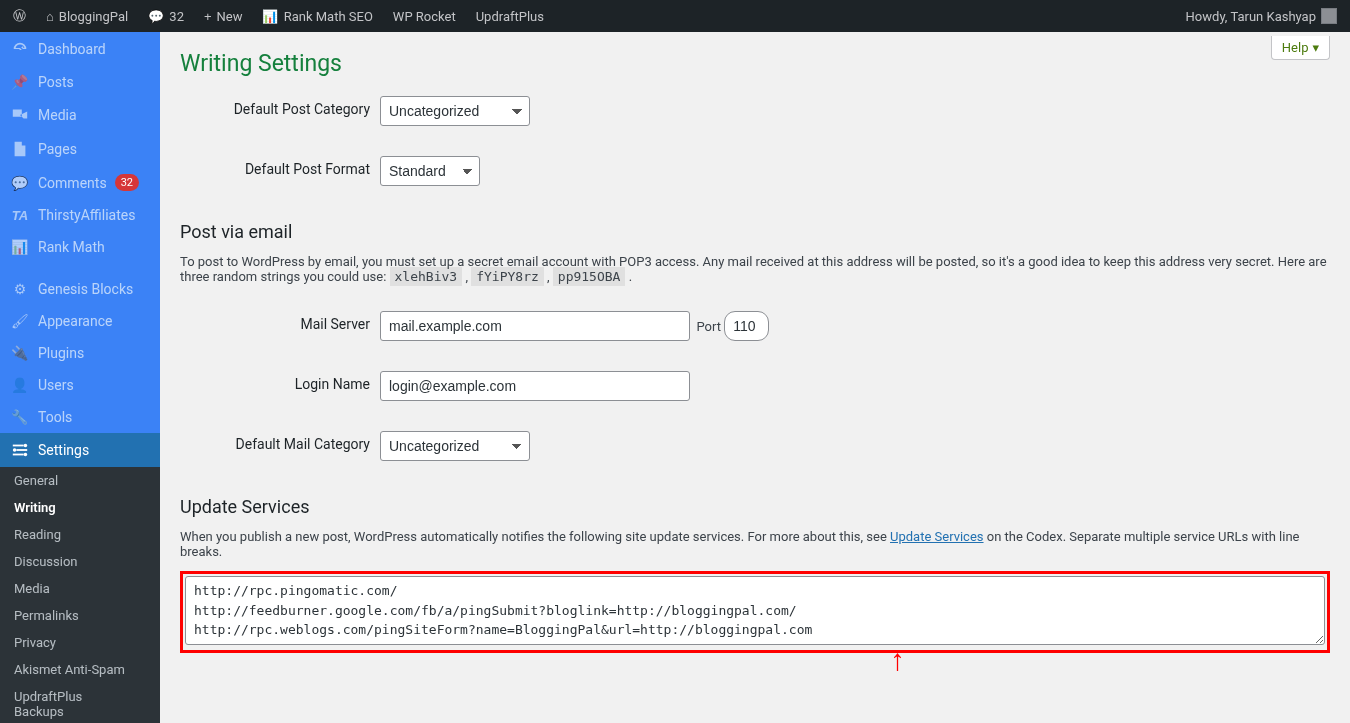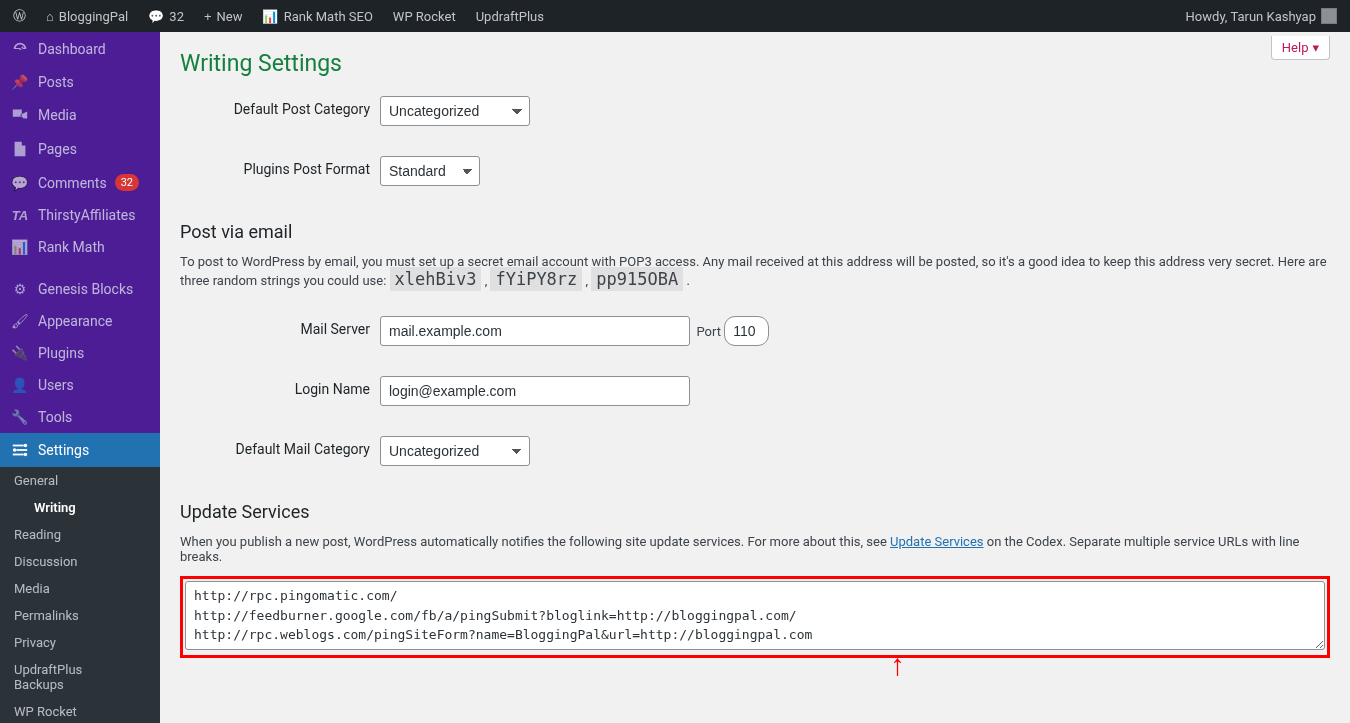--- a/index.html
+++ b/index.html
@@ -4,44 +4,44 @@
 <style>
 * { box-sizing: border-box; margin: 0; padding: 0; }
 body { font-family: -apple-system, BlinkMacSystemFont, "Segoe UI", Roboto, sans-serif; font-size: 13px; background: #f1f1f1; width: 1350px; height: 723px; overflow: hidden; color: #3c434a; }
 #wpadminbar { height: 32px; background: #1d2327; color: #c3c4c7; display: flex; align-items: center; padding: 0 8px; font-size: 13px; justify-content: space-between; }
 #wpadminbar .left, #wpadminbar .right { display: flex; align-items: center; gap: 10px; }
 #wpadminbar .ab-item { display: flex; align-items: center; gap: 5px; cursor: pointer; color: #c3c4c7; padding: 0 5px; height: 32px;}
 #wpadminbar .avatar { width: 16px; height: 16px; background: #8c8f94; border: 1px solid #787c82;}
 .icon { display:inline-flex; align-items:center; justify-content:center; font-family: sans-serif;}
 
 #contentwrap { display: flex; height: calc(100% - 32px); }
-#adminmenu { width: 160px; background: #4c1d95; color: #c3c4c7; font-size: 14px; flex-shrink: 0; padding-top: 0;}
+#adminmenu { width: 160px; background: #3b82f6; color: #c3c4c7; font-size: 14px; flex-shrink: 0; padding-top: 0;}
 #adminmenu .menu-item { display: flex; align-items: center; gap: 8px; padding: 8px 10px; cursor: pointer; position: relative; color: rgba(240,246,252,0.7);}
 #adminmenu .menu-item .icon { width: 20px; color: rgba(240,246,252,0.6); display:flex; justify-content:center;}
 #adminmenu .menu-item.current { background: #2271b1; color: #fff; }
 #adminmenu .menu-item.current .icon { color: #fff;}
 #adminmenu .menu-item.current::after { content:''; position:absolute; right:-8px; top:50%; transform:translateY(-50%); border:8px solid transparent; border-right-color:#f1f1f1;}
 #adminmenu .submenu { background: #2c3338; font-size: 13px; }
 #adminmenu .submenu .sub-item { padding: 6px 25px 6px 14px; cursor: pointer; color: rgba(240,246,252,0.7);}
-#adminmenu .submenu .sub-item.current { color: #fff; font-weight: 600; margin-left: 20px; }
+#adminmenu .submenu .sub-item.current { color: #fff; font-weight: 600; }
 #adminmenu .badge { background: #d63638; color:#fff; border-radius: 9px; padding: 0 6px; font-size: 11px; line-height: 17px; display:inline-block;}
 
 #wpcontent { flex: 1; padding: 0 20px; overflow-y: auto; position: relative; }
-.help-tab { position: absolute; top: 4px; right: 20px; background:#fff; border:1px solid #c3c4c7; border-top:none; border-radius: 0 0 4px 4px; padding: 4px 10px; font-size:13px; cursor:pointer; color:#be185d; display:flex; align-items:center; gap:4px;}
+.help-tab { position: absolute; top: 4px; right: 20px; background:#fff; border:1px solid #c3c4c7; border-top:none; border-radius: 0 0 4px 4px; padding: 4px 10px; font-size:13px; cursor:pointer; color:#4d7c0f; display:flex; align-items:center; gap:4px;}
 .page-title { font-size: 23px; font-weight: 400; padding: 18px 0 4px; color:#15803d;}
 .form-table { width: 100%; border-spacing: 0; }
 .form-table th { text-align: right; font-weight: 400; padding: 20px 10px 20px 0; width: 200px; vertical-align: top; font-size: 14px; color:#1d2327;}
 .form-table td { padding: 15px 10px 15px 0; }
 select, input[type=text], textarea { background:#fff; border:1px solid #8c8f94; border-radius:3px; padding: 4px 8px; font-size:14px; line-height: 1.5; color:#2c3338;}
 select { min-width: 100px; height: 30px; padding: 0 24px 0 8px; appearance:none; background-image: linear-gradient(45deg, transparent 50%, #555 50%), linear-gradient(-45deg, transparent 50%, #555 50%); background-position: right 12px center, right 7px center; background-size: 5px 5px; background-repeat: no-repeat;}
 input[type=text] { height: 30px; }
 .regular-text { width: 310px; }
 h2.section { font-size: 18px; font-weight: 400; padding-top: 20px; color:#1d2327; }
 p.desc { font-size: 13px; margin: 12px 0; max-width: 100%; color: #3c434a;}
-code { background: rgba(0,0,0,0.07); padding: 2px 5px; font-size: 17px; font-family: Consolas, monospace;}
+code { background: rgba(0,0,0,0.07); padding: 2px 5px; font-size: 13px; font-family: Consolas, monospace;}
 a { color: #2271b1; text-decoration: underline;}
 textarea.large { width: 100%; font-family: Consolas, monospace; font-size: 13px; resize: vertical;}
 .redbox { border: 3px solid #ff0000; padding: 2px;}
 .arrow-up { color:#ff0000; font-size: 30px; position:relative; top: -16px; left: 130px;}
 svg { width: 18px; height:18px;}
 </style>
 </head>
 <body>
 
 <div id="wpadminbar">
@@ -158,40 +158,41 @@
         <span>Settings</span>
       </div>
     <div class="submenu">
       <div class="sub-item">General</div>
       <div class="sub-item current">Writing</div>
       <div class="sub-item">Reading</div>
       <div class="sub-item">Discussion</div>
       <div class="sub-item">Media</div>
       <div class="sub-item">Permalinks</div>
       <div class="sub-item">Privacy</div>
+      <div class="sub-item">Akismet Anti-Spam</div>
       <div class="sub-item">UpdraftPlus Backups</div>
       <div class="sub-item">WP Rocket</div>
     </div>
   </div>
 
   <div id="wpcontent">
     <div class="help-tab">
         <span>Help</span>
         <span>▾</span>
       </div>
     <h1 class="page-title">Writing Settings</h1>
 
     <table class="form-table">
       <tbody>
           <tr>
         <th>Default Post Category</th>
         <td><select style="width:150px"><option>Uncategorized</option></select></td>
       </tr>
       <tr>
-        <th>Plugins Post Format</th>
+        <th>Default Post Format</th>
         <td><select><option>Standard</option></select></td>
       </tr>
     </tbody>
       </table>
 
     <h2 class="section">Post via email</h2>
     <p class="desc">
       <span>To post to WordPress by email, you must set up a secret email account with POP3 access. Any mail received at this address will be posted, so it's a good idea to keep this address very secret. Here are three random strings you could use: </span>
       <code>xlehBiv3</code> , <code>fYiPY8rz</code> , <code>pp915OBA</code> .
     </p>

